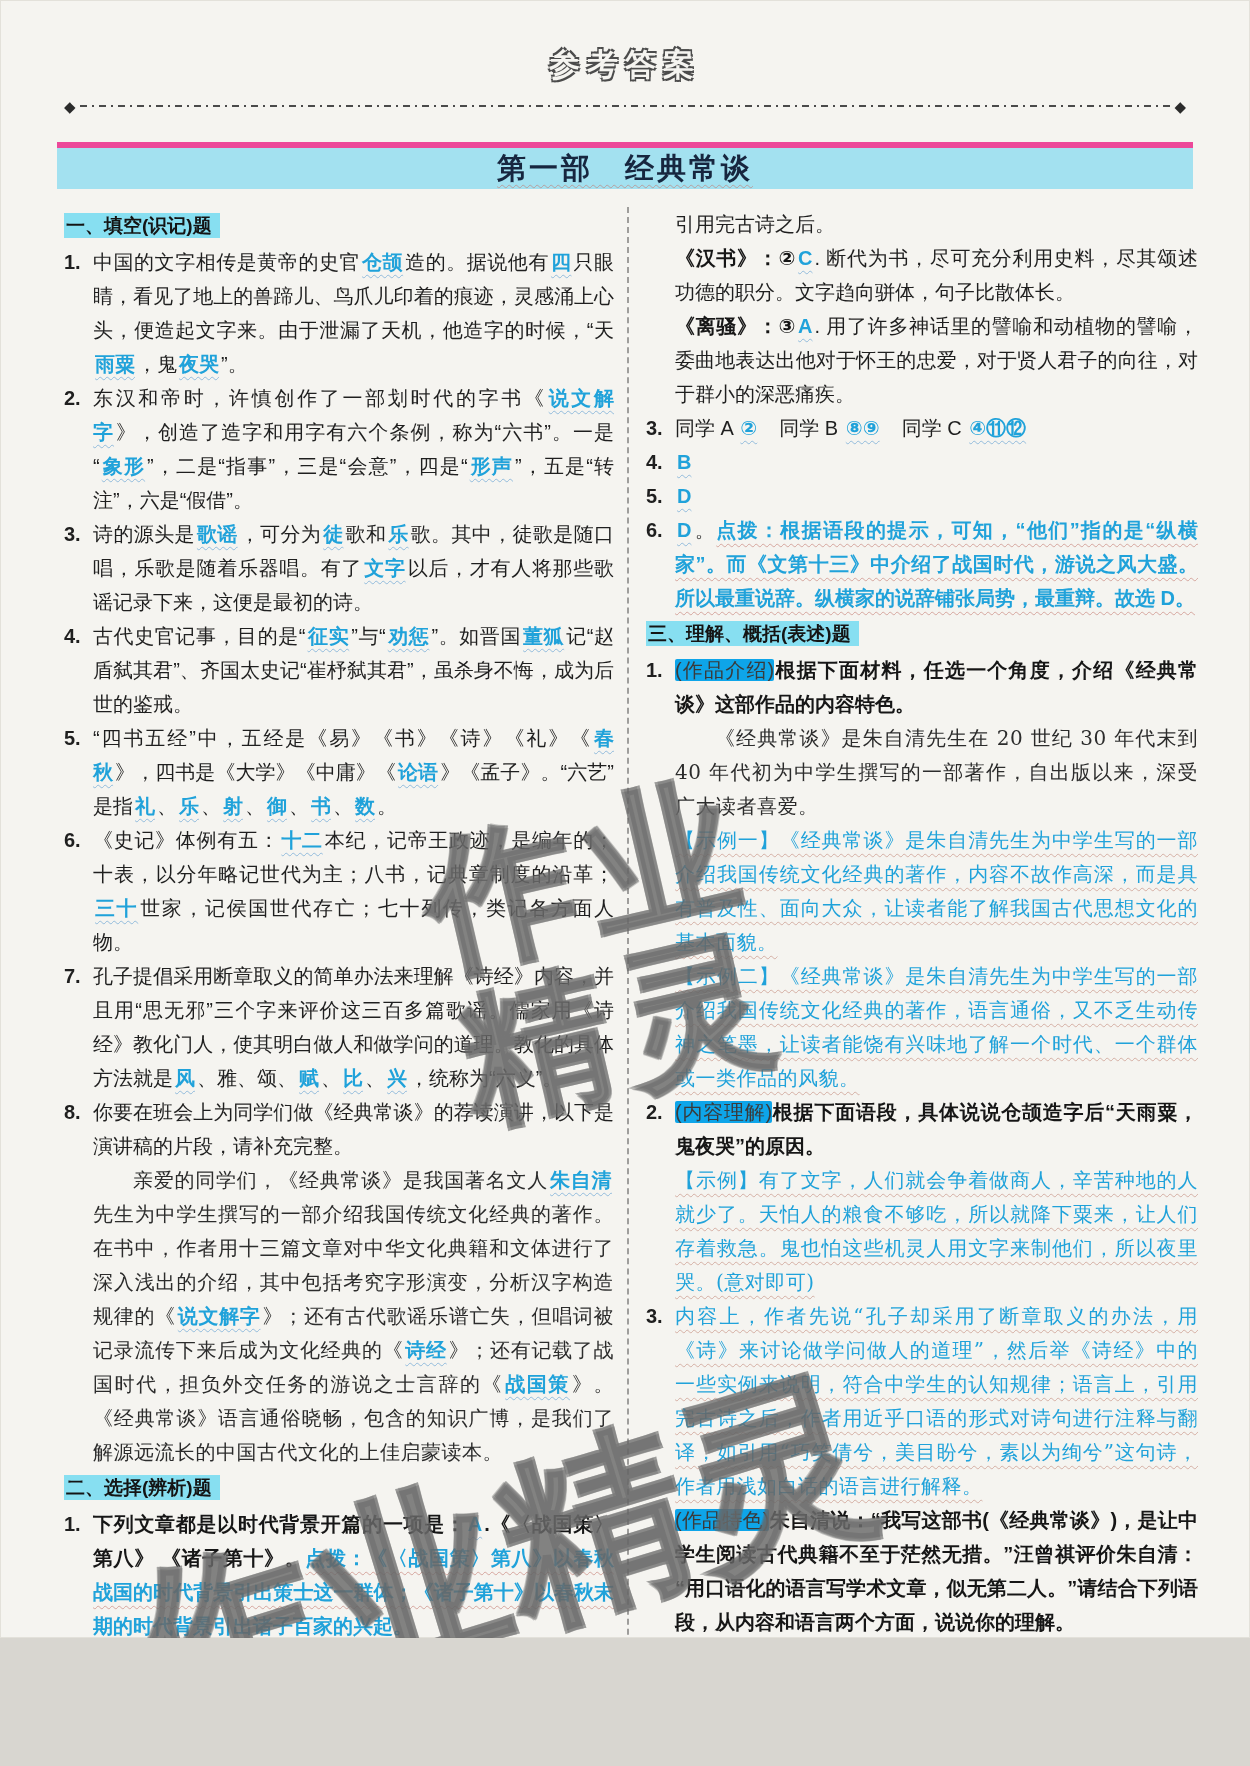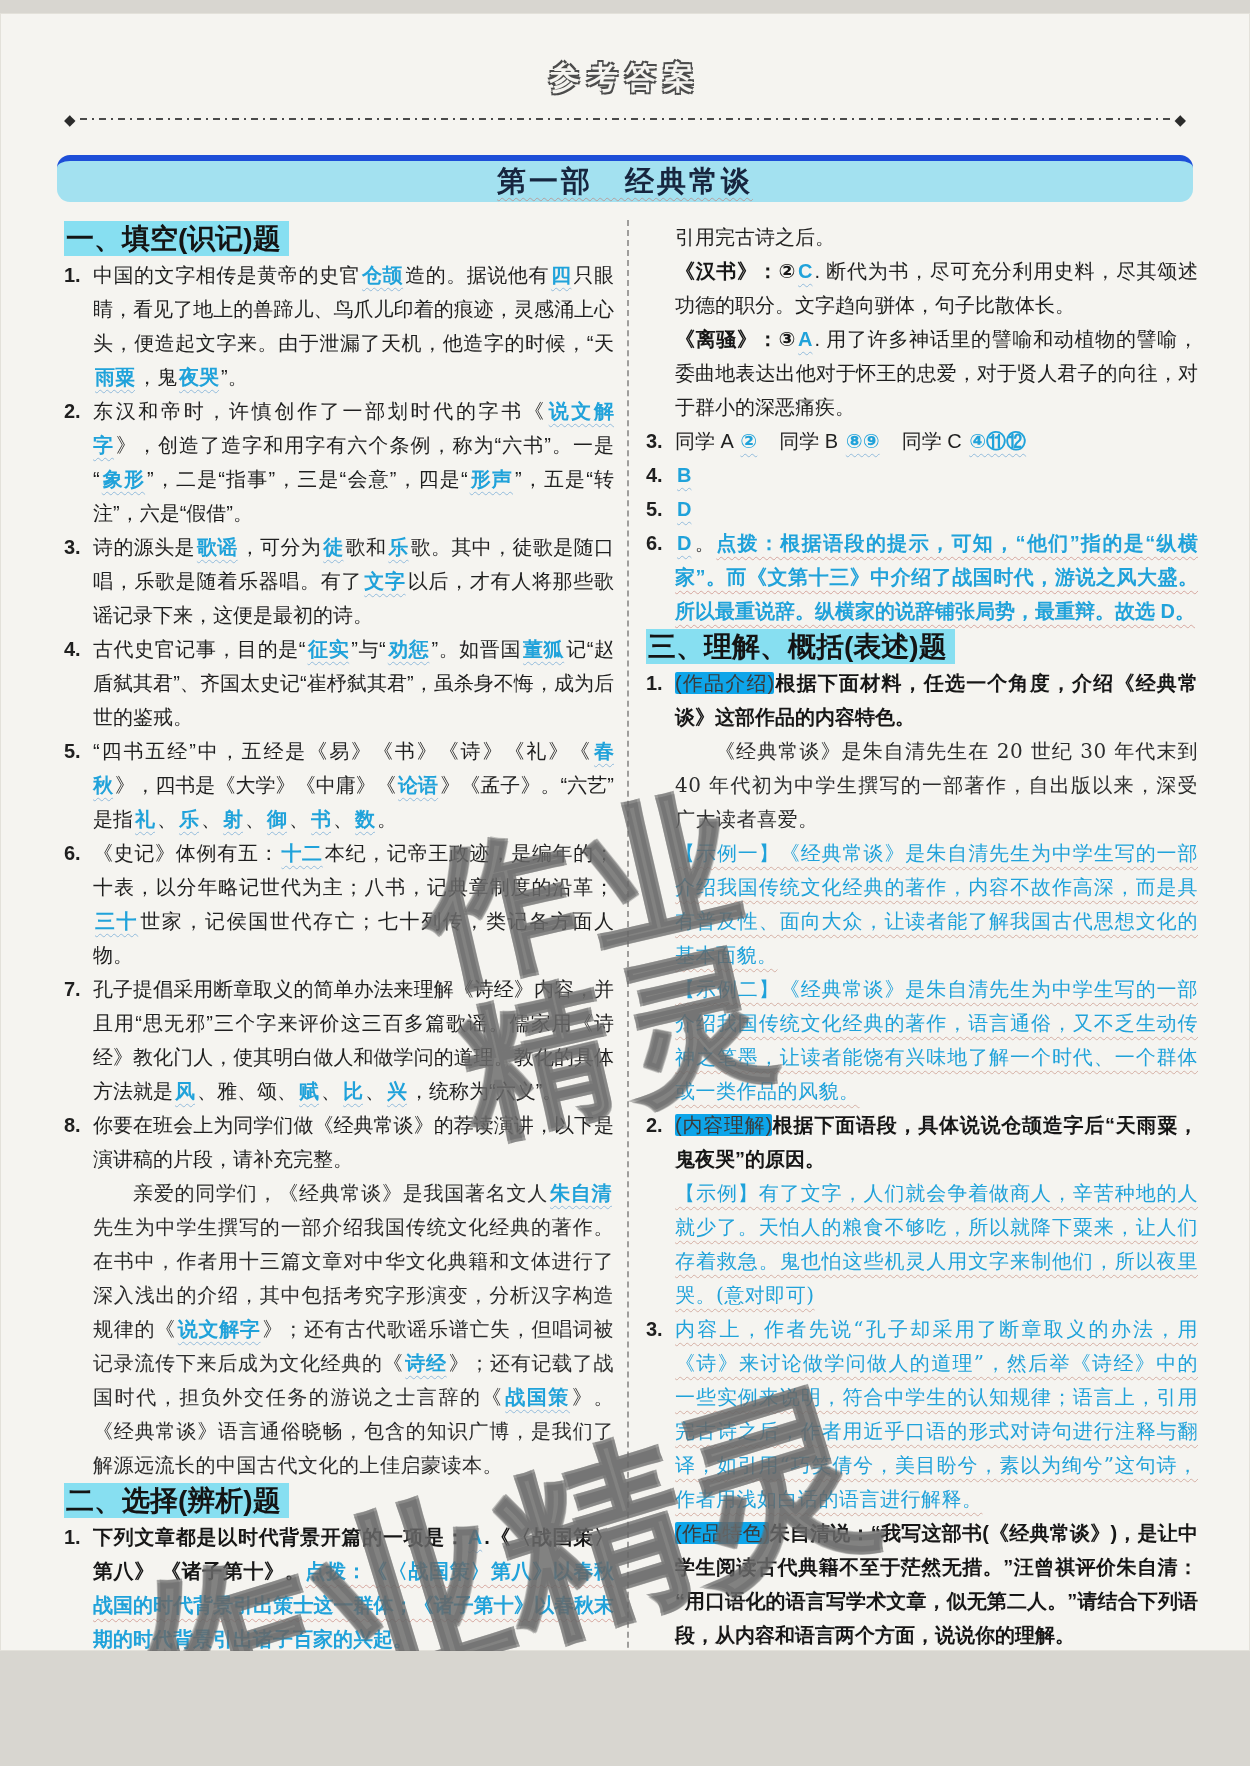--- a/index.html
+++ b/index.html
@@ -1,17 +1,17 @@
 <!DOCTYPE html>
 <html lang="zh" style="--accent: #20a2da; --highlight: #87dff1; --banner: #a3e1f0;"><head>
 <meta charset="utf-8">
 <style>
   html,body{margin:0;padding:0;background:#d8d6d0;}
   .page{
-    position:relative;width:1250px;height:1638px;margin:13px auto;
+    position:relative;width:1250px;height:1638px;margin:0 auto;
     background:#f5f4f0;overflow:hidden;
     box-shadow:inset 0 0 0 1px #e3e1da;
     font-family:"Liberation Sans","DejaVu Sans",sans-serif;
     color:#1f1f1f;
   }
   
   .masthead{
     position:absolute;top:44px;left:0;right:0;text-align:center;
     font-size:31px;font-weight:800;letter-spacing:7px;
     color:#f5f4f0;
@@ -20,33 +20,32 @@
   .rule-row{position:absolute;top:98px;left:64px;right:64px;display:flex;align-items:center;height:16px;}
   .rule-row .dia{font-size:15px;color:#2b2b2b;line-height:1;}
   .rule-row .dashdot{
     flex:1;height:2px;margin:0 4px;
     background:repeating-linear-gradient(90deg,#4a4a4a 0 7px,transparent 7px 12px,#4a4a4a 12px 14px,transparent 14px 19px);
   }
   
   .banner{
     position:absolute;top:142px;left:57px;right:57px;height:41px;
     background:var(--banner,#a3e1f0);
-    border-top:6px solid #1d4ed8;
+    border-top:6px solid #ec4899;
     text-align:center;
-    border-radius:13px;
   }
   .banner .t{
     font-size:29px;font-weight:800;letter-spacing:3px;color:#17263f;line-height:41px;
   }
   
   .cols{position:absolute;top:207px;left:64px;display:flex;z-index:1;}
   .col{width:550px;font-size:20px;line-height:34px;text-align:justify;}
   .col-r{border-left:2px dashed rgba(85,85,85,.55);padding-left:17px;margin-left:13px;width:552px;}
   p{margin:0;}
-  .sec-head{margin:2px 0;font-size:28px;font-weight:800;color:#141414;}
+  .sec-head{margin:2px 0;font-size:19px;font-weight:800;color:#141414;}
   .sec-head .hl{background:var(--highlight,#87dff1);padding:2px 8px 2px 2px;}
   .item{position:relative;padding-left:29px;}
   .item>.no{position:absolute;left:0;top:0;font-weight:700;}
   .cont{padding-left:29px;}
   
   .a{color:var(--accent,#1d9cd8);font-weight:700;
      text-decoration:underline wavy rgba(125,175,215,.8);text-decoration-thickness:1.4px;text-underline-offset:5px;
      padding:0 2px;}
   .t{color:var(--accent,#2ba6dc);font-weight:700;
      text-decoration:underline wavy rgba(195,120,110,.6);text-decoration-thickness:1.4px;text-underline-offset:6px;}

